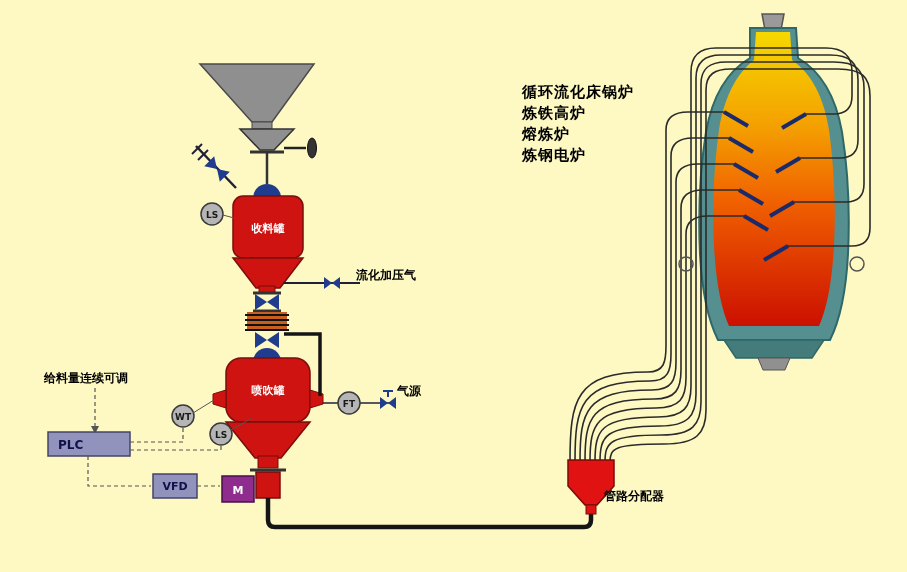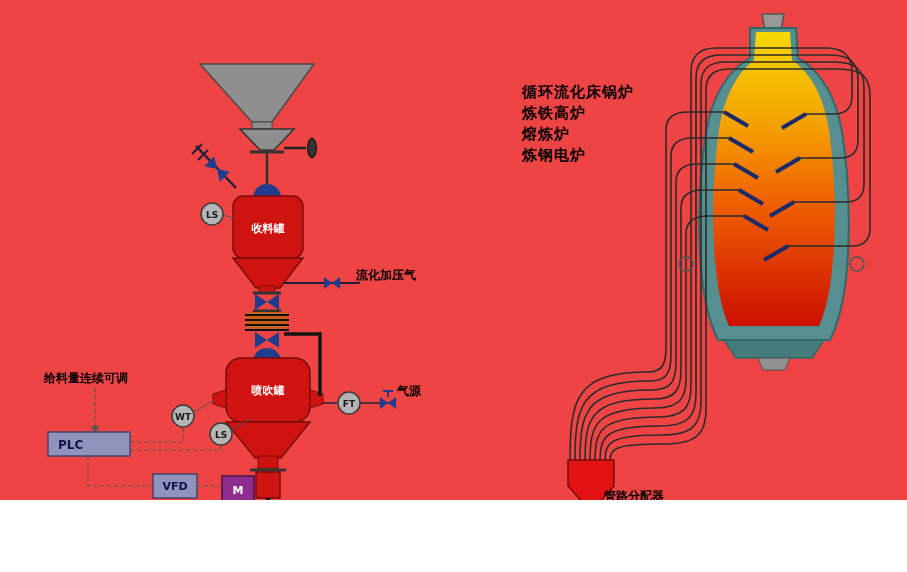--- a/index.html
+++ b/index.html
@@ -2,21 +2,21 @@
 <html style="--c-vessel: #cf1310; --c-valve: #1f3d8c; --c-hopper: #8f8f8f; --c-panel: #9193bd; --c-motor: #8e2d8e; --c-shell: #568f8f; --c-shell_dark: #2f6868; --c-flame_top: #f6d800; --c-flame_hi: #f4a000; --c-flame_mid: #f06000; --c-flame_low: #cc1000; --c-distributor: #e01212; --c-pipe: #2b2b2b; --c-sensor: #b5b5b5; --c-bellows: #c85f1d;"><head>
 <meta charset="utf-8">
 <style>
   :root{
     --c-vessel:#cf1310; --c-valve:#1f3d8c; --c-hopper:#8f8f8f; --c-panel:#9193bd;
     --c-motor:#8e2d8e; --c-shell:#568f8f; --c-shell_dark:#2f6868; --c-flame_top:#f6d800;
     --c-flame_hi:#f4a000; --c-flame_mid:#f06000; --c-flame_low:#cc1000;
     --c-distributor:#e01212; --c-pipe:#2b2b2b; --c-sensor:#b5b5b5; --c-bellows:#c85f1d;
   }
   html,body{margin:0;padding:0;background:#ffffff;}
-  .stage{position:relative;width:907px;height:500px;background:#ef4444;overflow:hidden;
+  .stage{position:relative;width:907px;height:572px;background:#fef9c3;overflow:hidden;
          font-family:"DejaVu Sans",sans-serif;}
   svg{position:absolute;left:0;top:0;}
   .cn{font-family:"DejaVu Sans",sans-serif;font-weight:bold;fill:#000;}
   .sensor-t{font-family:"DejaVu Sans",sans-serif;font-weight:bold;font-size:9px;fill:#1a1a1a;}
   .vlabel{font-family:"DejaVu Sans",sans-serif;font-weight:bold;font-size:11px;fill:#ffffff;}
 </style>
 </head>
 <body>
 
 <div class="stage">

